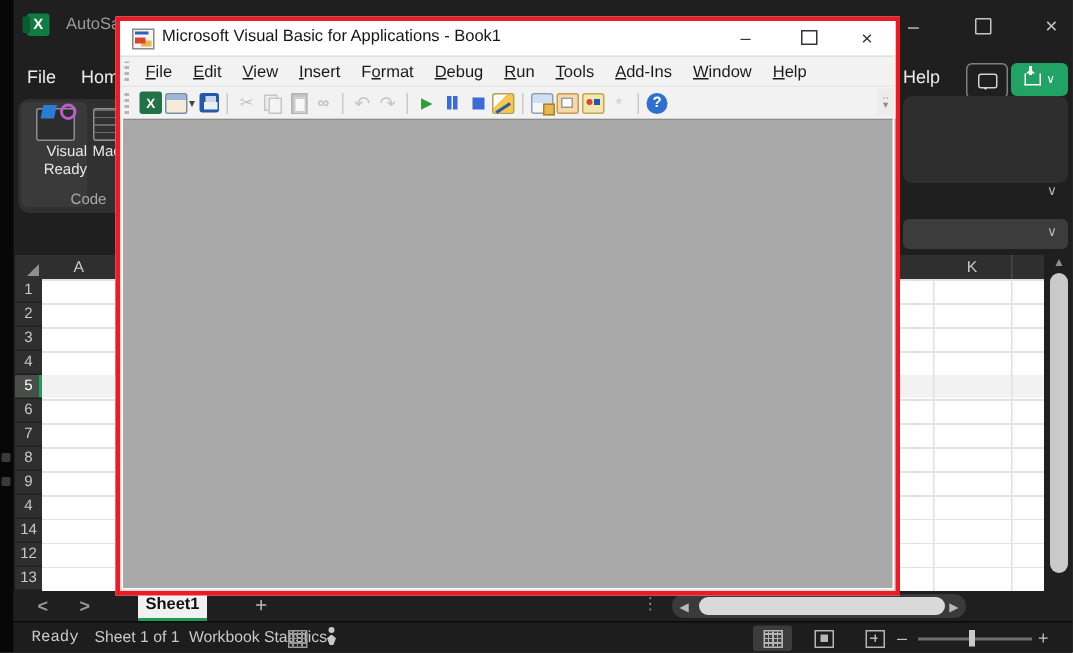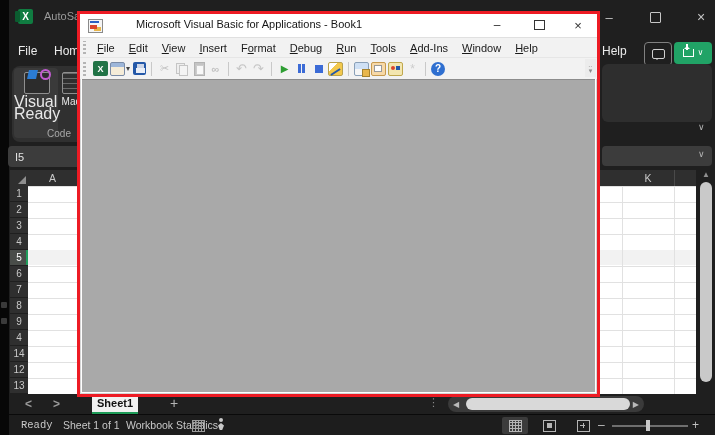--- a/index.html
+++ b/index.html
@@ -38,21 +38,21 @@
   .share-box::before{content:"";position:absolute;left:2.5px;top:-5px;width:1.5px;height:6px;background:#fff;}
   .share-box::after{content:"";position:absolute;left:0.5px;top:-6px;border:3px solid transparent;border-bottom-color:#fff;}
   .share-chev{font-size:8px;line-height:8px;}
 
   
   .group-panel{left:12px;top:66px;width:85px;height:76px;background:#303030;border-radius:8px;}
   .vb-btn{left:14px;top:68px;width:44px;height:70px;background:#3a3a3a;border-radius:4px;cursor:pointer;}
   .vb-ico{left:24px;top:72px;width:24px;height:20px;border:1px solid #8f8f8f;border-radius:2px;background:#2c2c2c;}
   .vb-ico::before{content:"";position:absolute;left:3px;top:-3px;width:9px;height:9px;background:#2b7cd3;transform:skewX(-12deg);}
   .vb-ico::after{content:"";position:absolute;right:-2px;top:-4px;width:7px;height:7px;border:2px solid #c05bcf;border-radius:50%;}
-  .vb-label{left:14px;top:96px;width:44px;text-align:left;font-size:16px;line-height:12px;color:#e8e8e8;}
+  .vb-label{left:14px;top:96px;width:44px;text-align:right;font-size:10px;line-height:12px;color:#e8e8e8;}
   .mac-btn{left:58px;top:68px;width:40px;height:70px;cursor:pointer;}
   .mac-ico{left:62px;top:72px;width:22px;height:20px;border:1px solid #8f8f8f;border-radius:2px;
     background:repeating-linear-gradient(0deg,transparent 0 4px,#6a6a6a 4px 5px);}
   .mac-ico::after{content:"";position:absolute;right:-3px;bottom:-3px;width:9px;height:9px;border:1.5px solid #e05252;}
   .mac-label{left:58px;top:96px;width:40px;text-align:center;font-size:10px;color:#e8e8e8;}
   .code-label{left:40px;top:128px;width:38px;text-align:center;font-size:10px;color:#a8a8a8;}
   .ribbon-right-panel{left:602px;top:64px;width:110px;height:58px;background:#2e2e2e;border-radius:6px;}
   .chev{color:#b5b5b5;font-size:9px;cursor:pointer;}
   .ribbon-collapse{left:698px;top:122px;}
 
@@ -123,21 +123,21 @@
   .zoom-in{left:683px;top:3px;font-size:12px;color:#c0c0c0;cursor:pointer;}
 
   
   .vba-win{left:77px;top:11px;width:523px;height:386px;border:3px solid #ed1b24;background:#fff;
     box-sizing:border-box;z-index:10;display:flex;flex-direction:column;box-shadow:inset 0 0 0 1px #d6d6d6;}
   .vba-title{height:23px;background:#fff;position:relative;flex:0 0 auto;}
   .vba-appico{position:absolute;left:8px;top:5px;width:13px;height:12px;background:#f5f5f5;border:1px solid #8a8a8a;}
   .vba-appico::before{content:"";position:absolute;left:1px;top:1px;width:9px;height:2px;background:#2b5fc2;}
   .vba-appico::after{content:"";position:absolute;left:1px;top:5px;width:7px;height:4px;background:#d8442c;
     box-shadow:4px 2px 0 #e8b64c;}
-  .vba-title-text{position:absolute;left:28px;top:4px;font-size:11px;color:#151515;margin-left:28px;}
+  .vba-title-text{position:absolute;left:28px;top:4px;font-size:11px;color:#151515;}
   .vba-ctl{position:absolute;top:2px;width:18px;height:18px;display:flex;align-items:center;justify-content:center;color:#333;cursor:pointer;}
   .vba-ctl.mn{left:408px;font-size:12px;}
   .vba-ctl.mx{left:450px;}
   .vba-ctl.mx .box{width:9px;height:8px;border:1px solid #333;}
   .vba-ctl.cl{left:489px;font-size:13px;}
   .vba-menubar{height:19px;background:#f2f2f2;border-top:1px solid #e0e0e0;display:flex;align-items:center;flex:0 0 auto;position:relative;padding-left:10px;}
   .grip{position:absolute;left:3px;top:3px;bottom:3px;width:3px;
     background:repeating-linear-gradient(0deg,#b4b4b4 0 2px,transparent 2px 4px);}
   .menu-item{font-size:11px;color:#1a1a1a;padding:0 7px;cursor:pointer;}
   .menu-item u{text-decoration:underline;}
@@ -215,21 +215,20 @@
     <div>Visual</div>
     <div>Ready</div>
   </div>
   <div class="abs mac-btn"></div>
   <div class="abs mac-ico"></div>
   <div class="abs mac-label">Macros</div>
   <div class="abs code-label">Code</div>
   <div class="abs ribbon-right-panel"></div>
   <div class="abs chev ribbon-collapse">∨</div>
 
-  <div class="abs name-box">I5</div>
   <div class="abs fx-right"></div>
   <div class="abs chev fx-chev">∨</div>
 
   <div class="abs select-all"></div>
   <div class="abs hdr colA">A</div>
   <div class="abs hdr-right">
     <span class="hline" style="left:22px;"></span>
     <span class="hline" style="left:74px;"></span>
   </div>
   <div class="abs hdr colK">K</div>

